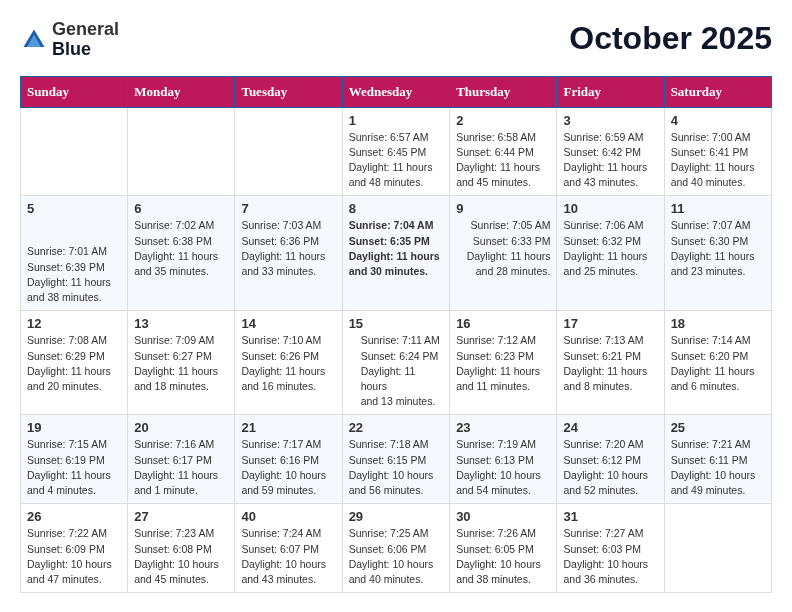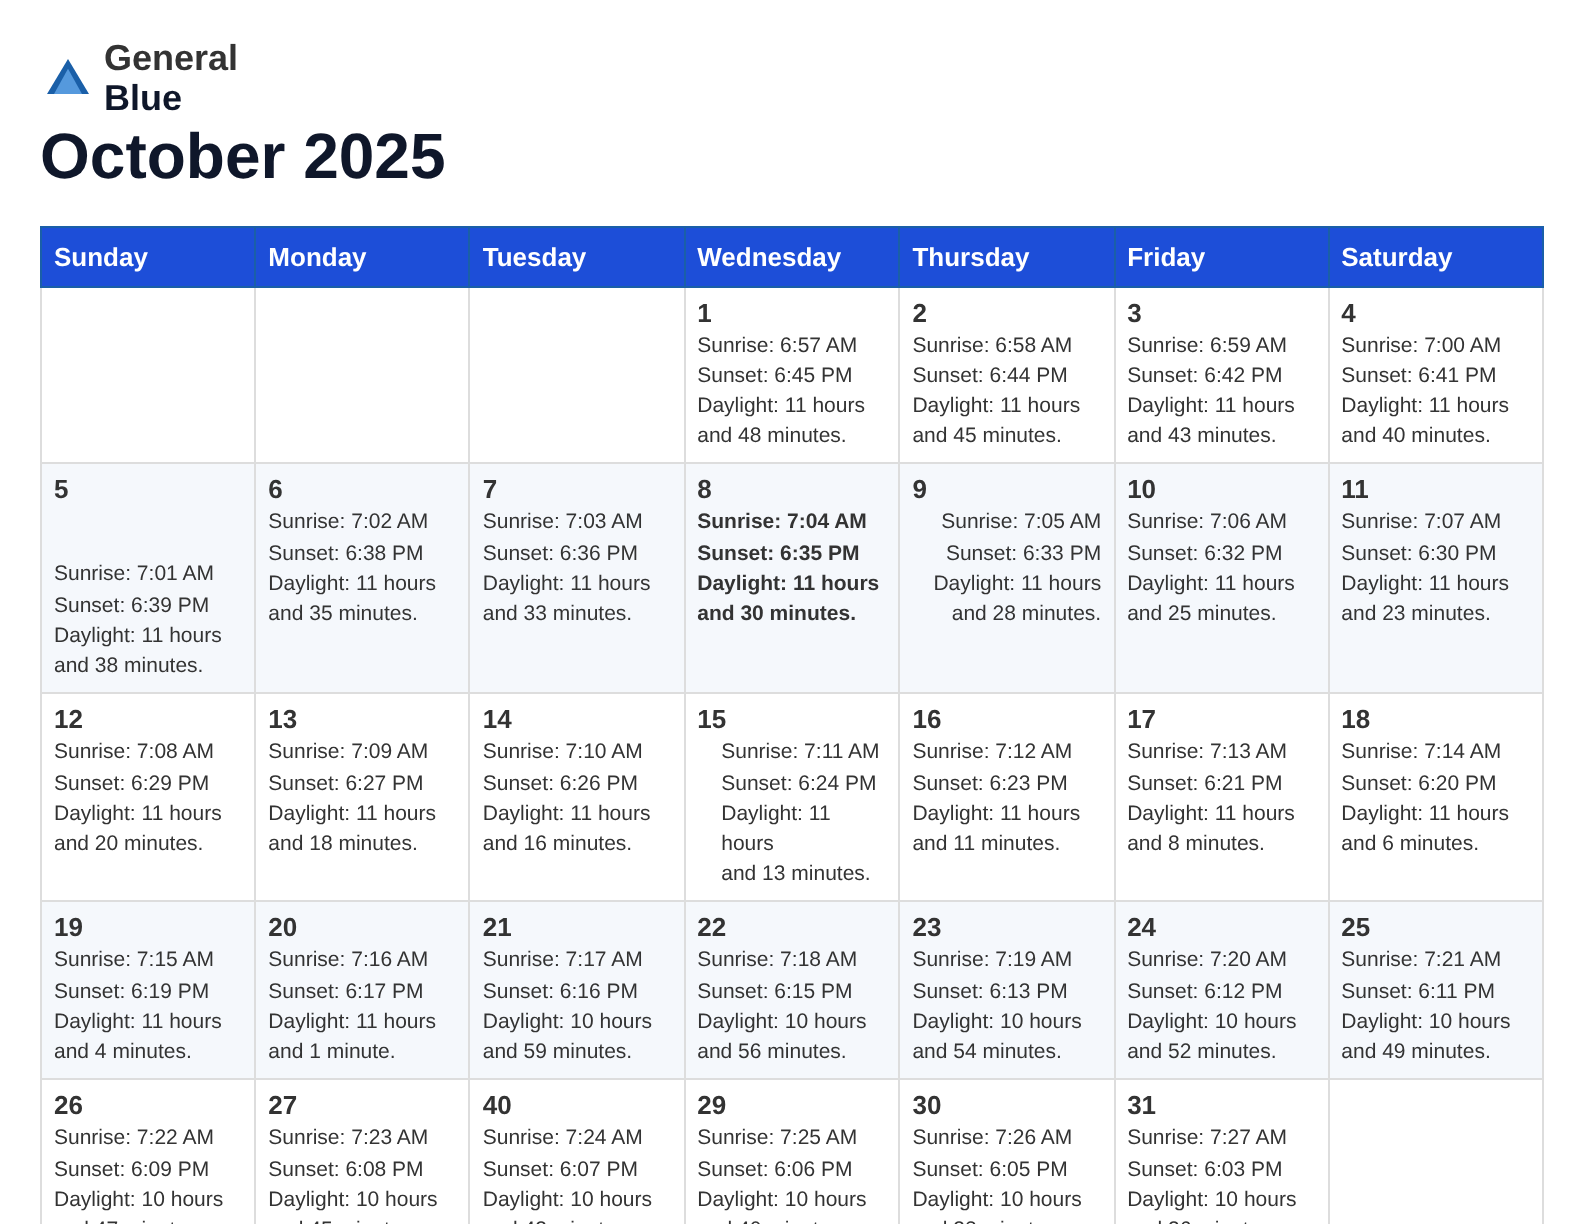--- a/index.html
+++ b/index.html
@@ -8,21 +8,20 @@
       background: #fff;
       width: 792px;
       min-height: 612px;
       padding: 20px;
     }
     .header-area {
       display: flex;
       justify-content: space-between;
       align-items: flex-start;
       margin-bottom: 16px;
-      flex-direction: column;
     }
     .logo {
       display: flex;
       align-items: center;
     }
     .logo-text {
       font-size: 18px;
       font-weight: bold;
       line-height: 1.1;
     }
@@ -69,21 +68,21 @@
       color: #333;
       background: #fff;
     }
     .calendar tr:nth-child(even) td {
       background: #f5f8fc;
     }
     .calendar tr:nth-child(odd) td {
       background: #fff;
     }
     
-    .calendar thead tr th { background: #1d4ed8; }
+    .calendar thead tr th { background: #be185d; font-family: Liberation Serif, serif; }
     .day-num {
       font-size: 13px;
       font-weight: bold;
       display: block;
       margin-bottom: 2px;
     }
     .day-info {
       font-size: 10.5px;
       line-height: 1.45;
       color: #333;

